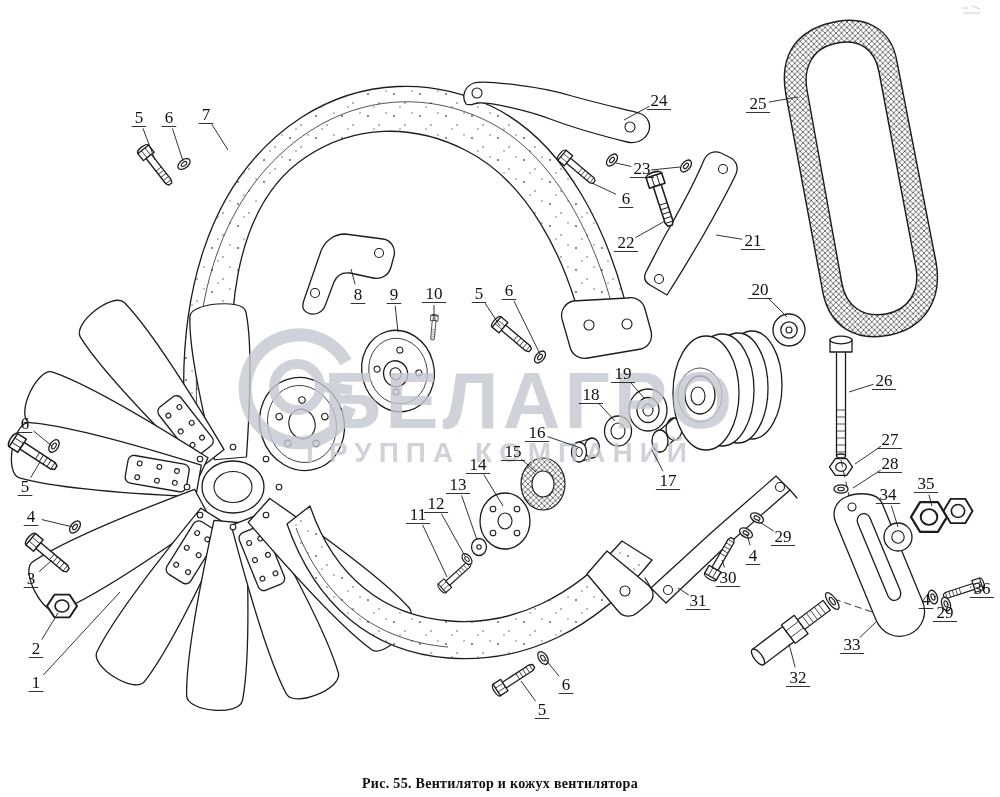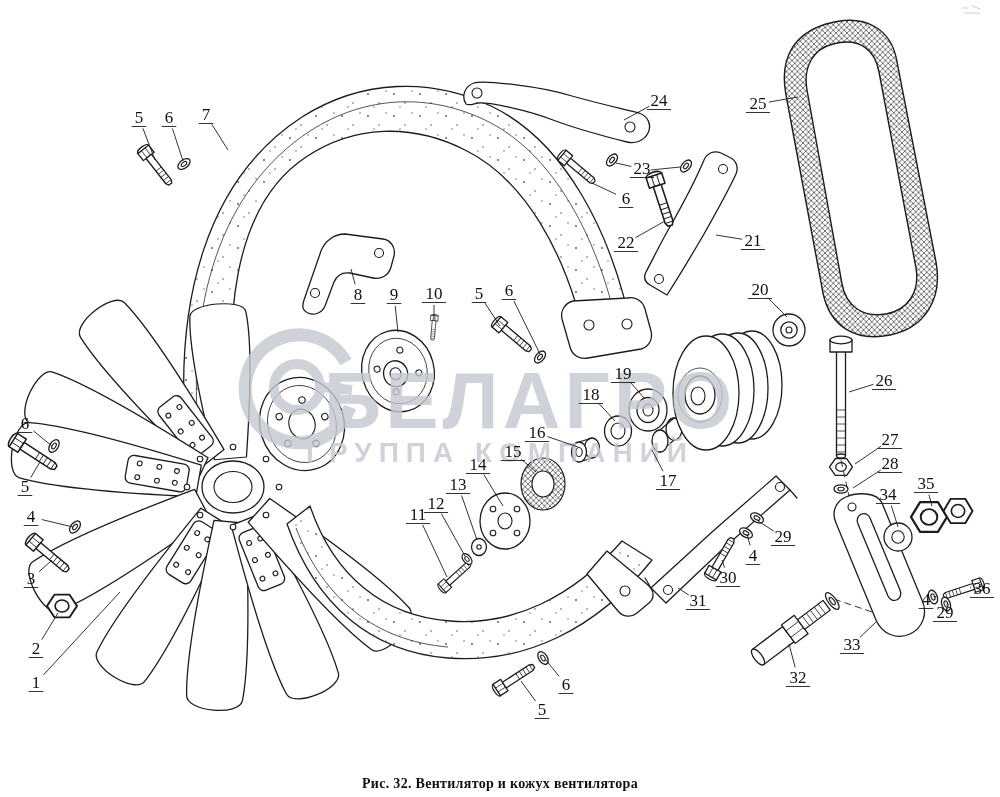--- a/index.html
+++ b/index.html
@@ -509,14 +509,14 @@
         <text x="798" y="683" class="callout">32</text>
         <line x1="559.1283544769013" y1="676.4104430961266" x2="546" y2="660" class="leader"></line>
         <line x1="558.7" y1="693.5" x2="573.3" y2="693.5" class="leader"></line>
         <text x="566" y="690" class="callout">6</text>
         <line x1="535.5483920663297" y1="701.0906366630268" x2="521" y2="681" class="leader"></line>
         <line x1="534.7" y1="718.5" x2="549.3" y2="718.5" class="leader"></line>
         <text x="542" y="715" class="callout">5</text>
       </g>
 </svg>
 
-<div class="caption">Рис. 32. Вентилятор и кожух вентилятора</div>
+<div class="caption">Рис. 55. Вентилятор и кожух вентилятора</div>
 </div>
 
 </body></html>

